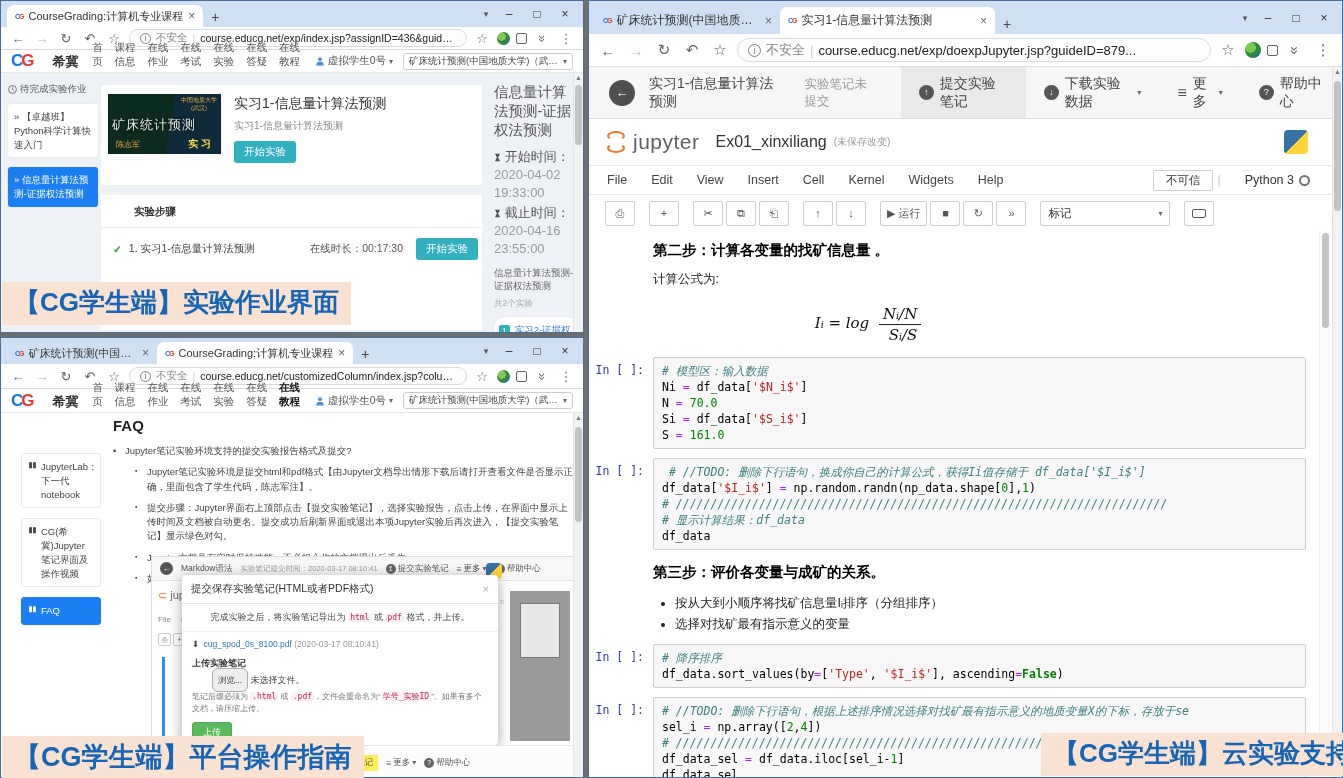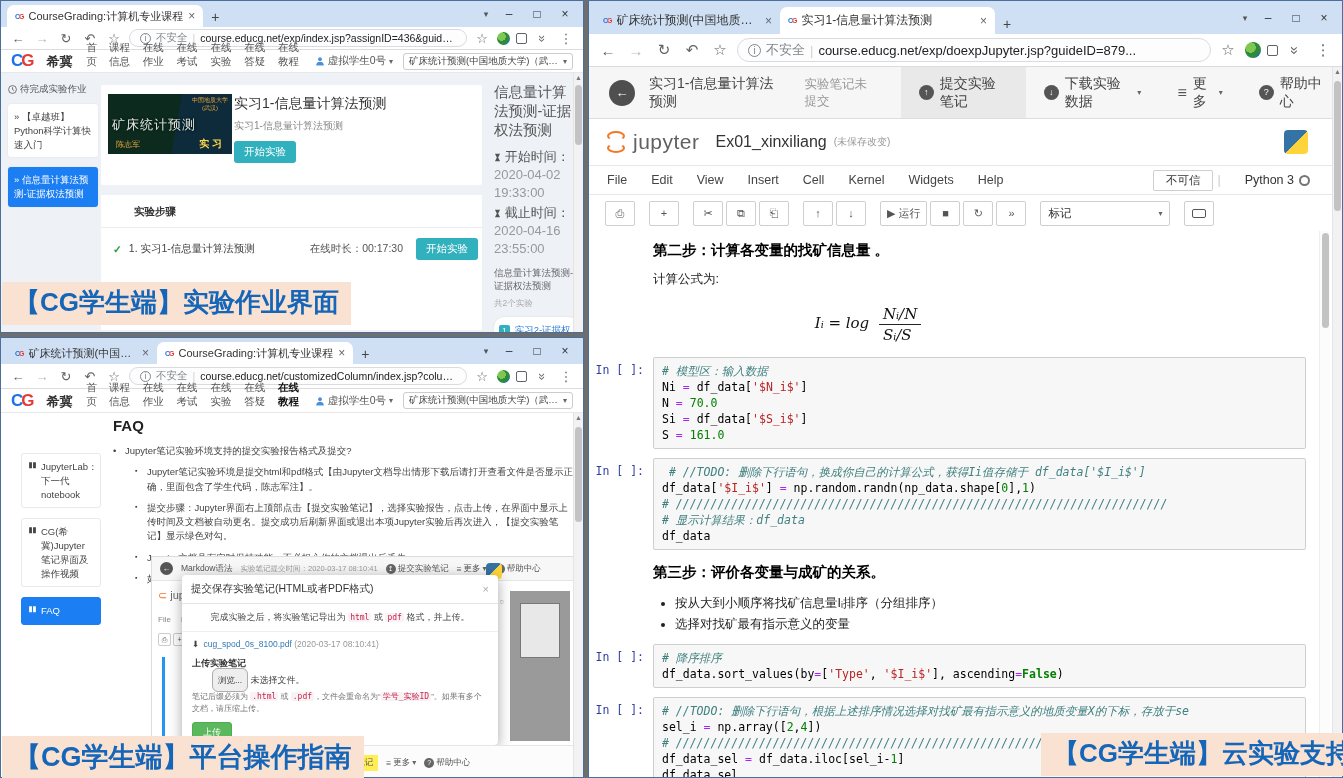--- a/index.html
+++ b/index.html
@@ -45,41 +45,41 @@
   #winR .globe-ic { width:16px; height:16px; }
   .crop-ic { width:11px; height:11px; border:1.5px solid #5f6368; border-radius:2px; position:relative; flex:none; }
   .chev-dn { transform:rotate(90deg); display:inline-block; }
 
   
   .cgnav { background:#fff; border-bottom:1px solid #e8e8e8; display:flex; align-items:center; padding:0 10px; gap:10px; flex:none; }
   #winA .cgnav { height:23px; } #winB .cgnav { height:24px; }
   .cglogo { display:flex; align-items:baseline; flex:none; margin-right:4px; }
   .cglogo .lc { font-size:17px; font-weight:bold; color:#1a73e8; letter-spacing:-2px; }
   .cglogo .lg { font-size:17px; font-weight:bold; color:#e53935; }
-  .cglogo .lcn { font-size:13px; font-weight:bold; color:#333; margin-left:12px; }
+  .cglogo .lcn { font-size:13px; font-weight:bold; color:#333; margin-left:18px; }
   .cgmenu { display:flex; gap:11px; font-size:10.5px; color:#555; flex:1; }
   .cgmenu .mi.active { color:#111; font-weight:bold; }
   .cg-user { display:flex; align-items:center; gap:3px; font-size:10.5px; color:#555; flex:none; }
   .user-ic { width:10px; height:10px; flex:none; }
   .cg-course { display:flex; align-items:center; gap:4px; border:1px solid #ccc; border-radius:3px; font-size:9.5px; color:#444; padding:1px 5px; max-width:170px; flex:none; }
   .cg-course .ct { overflow:hidden; white-space:nowrap; text-overflow:ellipsis; }
   .caret { font-size:8px; color:#666; flex:none; }
 
   
   .wbody { flex:1; position:relative; overflow:hidden; }
   #winA .wbody { background:#eef1f6; }
   #winB .wbody { background:#fff; }
 
   
   .sbA { position:absolute; left:7px; top:10px; width:90px; }
   .sbA-h { font-size:9.5px; color:#555; display:flex; gap:3px; align-items:center; margin-bottom:8px; }
   .sb-card { background:#fff; border-radius:3px; padding:6px 6px; font-size:9.5px; color:#444; line-height:1.45; margin-bottom:10px; box-shadow:0 0 2px rgba(0,0,0,.08); }
   .sb-card.active { background:#1b7ef2; color:#fff; }
   .maincard { position:absolute; left:100px; top:12px; width:381px; height:100px; background:#fff; border-radius:2px; }
-  .banner { position:absolute; left:7px; top:9px; width:124px; height:60px; background:linear-gradient(100deg,#0c2b1e 0 55%, #0d2b3a 55%); overflow:hidden; }
+  .banner { position:absolute; left:7px; top:9px; width:113px; height:60px; background:linear-gradient(100deg,#0c2b1e 0 55%, #0d2b3a 55%); overflow:hidden; }
   .bn-univ { position:absolute; right:4px; top:3px; font-size:6px; color:#e8a33d; text-align:center; line-height:1.3; }
   .bn-title { position:absolute; left:4px; top:22px; font-size:13px; color:#dfe8e2; letter-spacing:1px; text-shadow:0 0 3px #000; }
   .bn-author { position:absolute; left:8px; bottom:4px; font-size:8px; color:#e8a33d; }
   .bn-tag { position:absolute; right:10px; bottom:3px; font-size:10px; color:#ffd84d; font-weight:bold; }
   .mc-title { position:absolute; left:133px; top:10px; font-size:14px; color:#333; }
   .mc-sub { position:absolute; left:133px; top:34px; font-size:10px; color:#888; }
   .btn-teal { background:#31b0bd; color:#fff; border:none; border-radius:3px; font-size:10.5px; padding:4px 10px; font-family:inherit; }
   .mc-btn { position:absolute; left:133px; top:56px; }
   .stepscard { position:absolute; left:100px; top:122px; width:381px; height:135px; background:#fff; }
   .steps-h { padding:10px 0 8px 33px; font-size:10.5px; font-weight:bold; color:#333; border-bottom:1px solid #ececec; }
@@ -190,21 +190,21 @@
   .kbd-ic { display:inline-block; width:14px; height:9px; border:1.5px solid #555; border-radius:2px; }
 
   
   .nbbody { flex:1; position:relative; overflow:hidden; background:#fff; padding:6px 36px 0 0; }
   .nb-row { display:flex; margin-bottom:9px; }
   .nb-prompt { width:64px; flex:none; text-align:right; padding-right:9px; font-family:"DejaVu Sans Mono",monospace; font-size:11.5px; color:#303f9f; padding-top:6px; }
   .nb-content { flex:1; min-width:0; }
   .md-h { font-size:14.5px; font-weight:bold; color:#000; padding-top:4px; }
   .md-p { font-size:12.5px; color:#222; padding-top:2px; }
   .nb-formula { width:430px; text-align:center; font-family:"DejaVu Serif",serif; font-style:italic; font-size:15px; color:#111; padding:8px 0 4px; }
-  .fr { display:inline-block; vertical-align:-12px; text-align:left; margin-left:5px;font-style:italic; }
+  .fr { display:inline-block; vertical-align:-12px; text-align:right; margin-left:5px;font-style:italic; }
   .fr .n { display:block; padding:0 4px 1px; border-bottom:1px solid #222; }
   .fr .d { display:block; padding:1px 4px 0; }
   .md-ul { margin:2px 0 0 22px; font-size:12.5px; color:#222; line-height:21px; }
   .nb-input { border:1px solid #cfcfcf; border-radius:2px; background:#f7f7f7; padding:5px 8px; overflow:hidden; }
   .nb-input pre { font-family:"DejaVu Sans Mono",monospace; font-size:11.5px; line-height:16px; color:#000; white-space:pre; overflow:hidden; }
   .tok-com { color:#408080; font-style:italic; }
   .tok-str { color:#ba2121; }
   .tok-num { color:#008000; }
   .tok-op { color:#aa22ff; }
   .tok-kw { color:#008000; font-weight:bold; }

